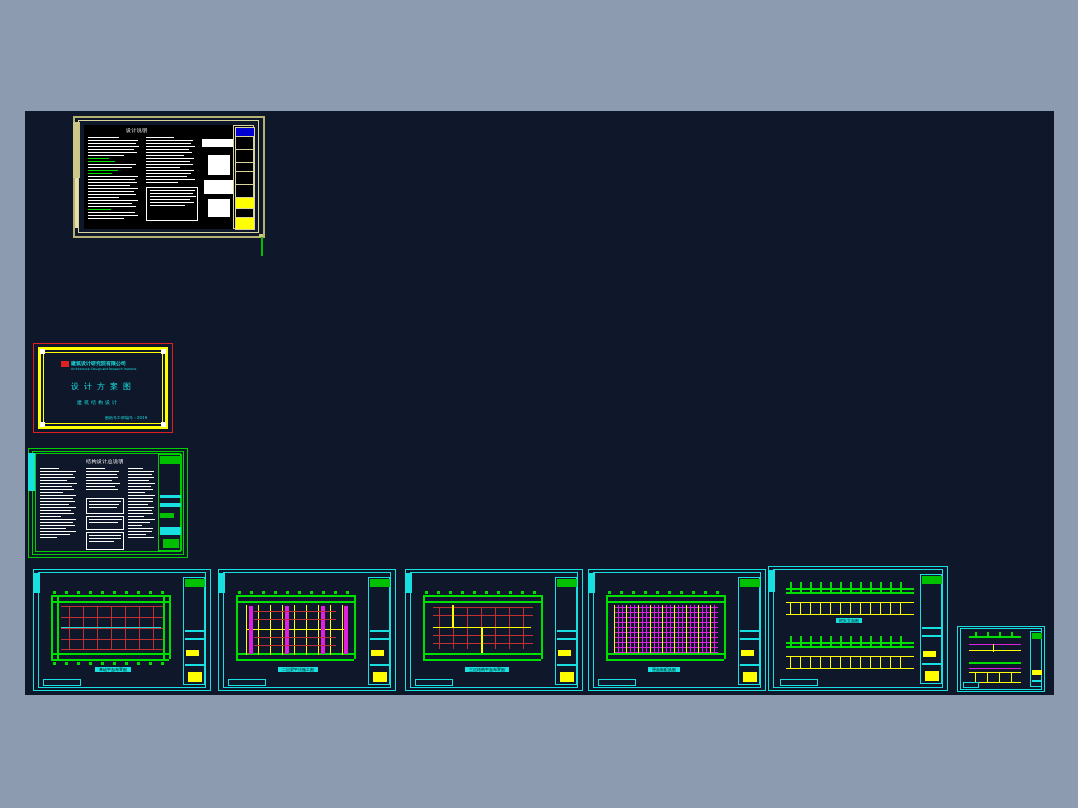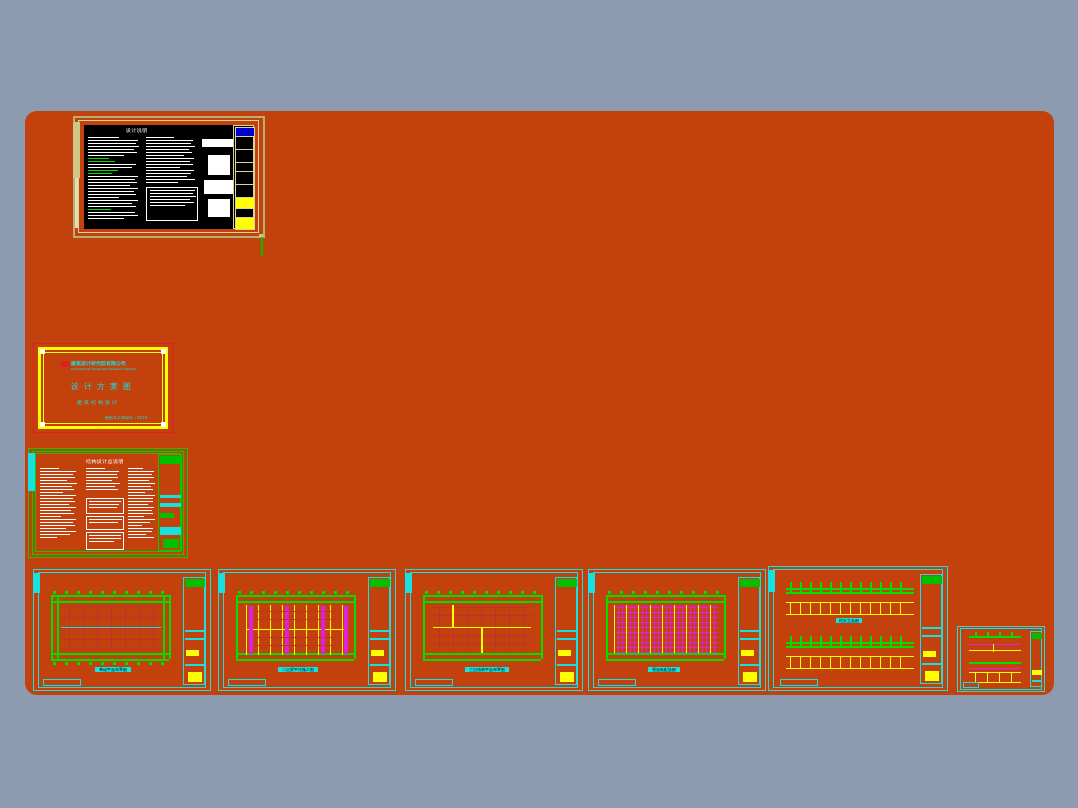--- a/index.html
+++ b/index.html
@@ -9,23 +9,22 @@
     background:#8d9bb1;
     font-family:"Liberation Sans",sans-serif;
     overflow:hidden;
     position:relative;
   }
   
   #canvas{
     position:absolute;
     left:25px;top:111px;
     width:1029px;height:584px;
-    background:#c2410c;
+    background:#0f172a;
     overflow:hidden;
-    border-radius:12px;
   }
   .sheet{position:absolute;box-sizing:border-box;}
 
   
   .bx{position:absolute;box-sizing:border-box;}
   .fill{position:absolute;}
 
   
   #sheet1{left:48px;top:5px;width:192px;height:125px;}
   #sheet1 .outerF{left:0;top:0;width:192px;height:122px;border:2px solid #b5b171;}

